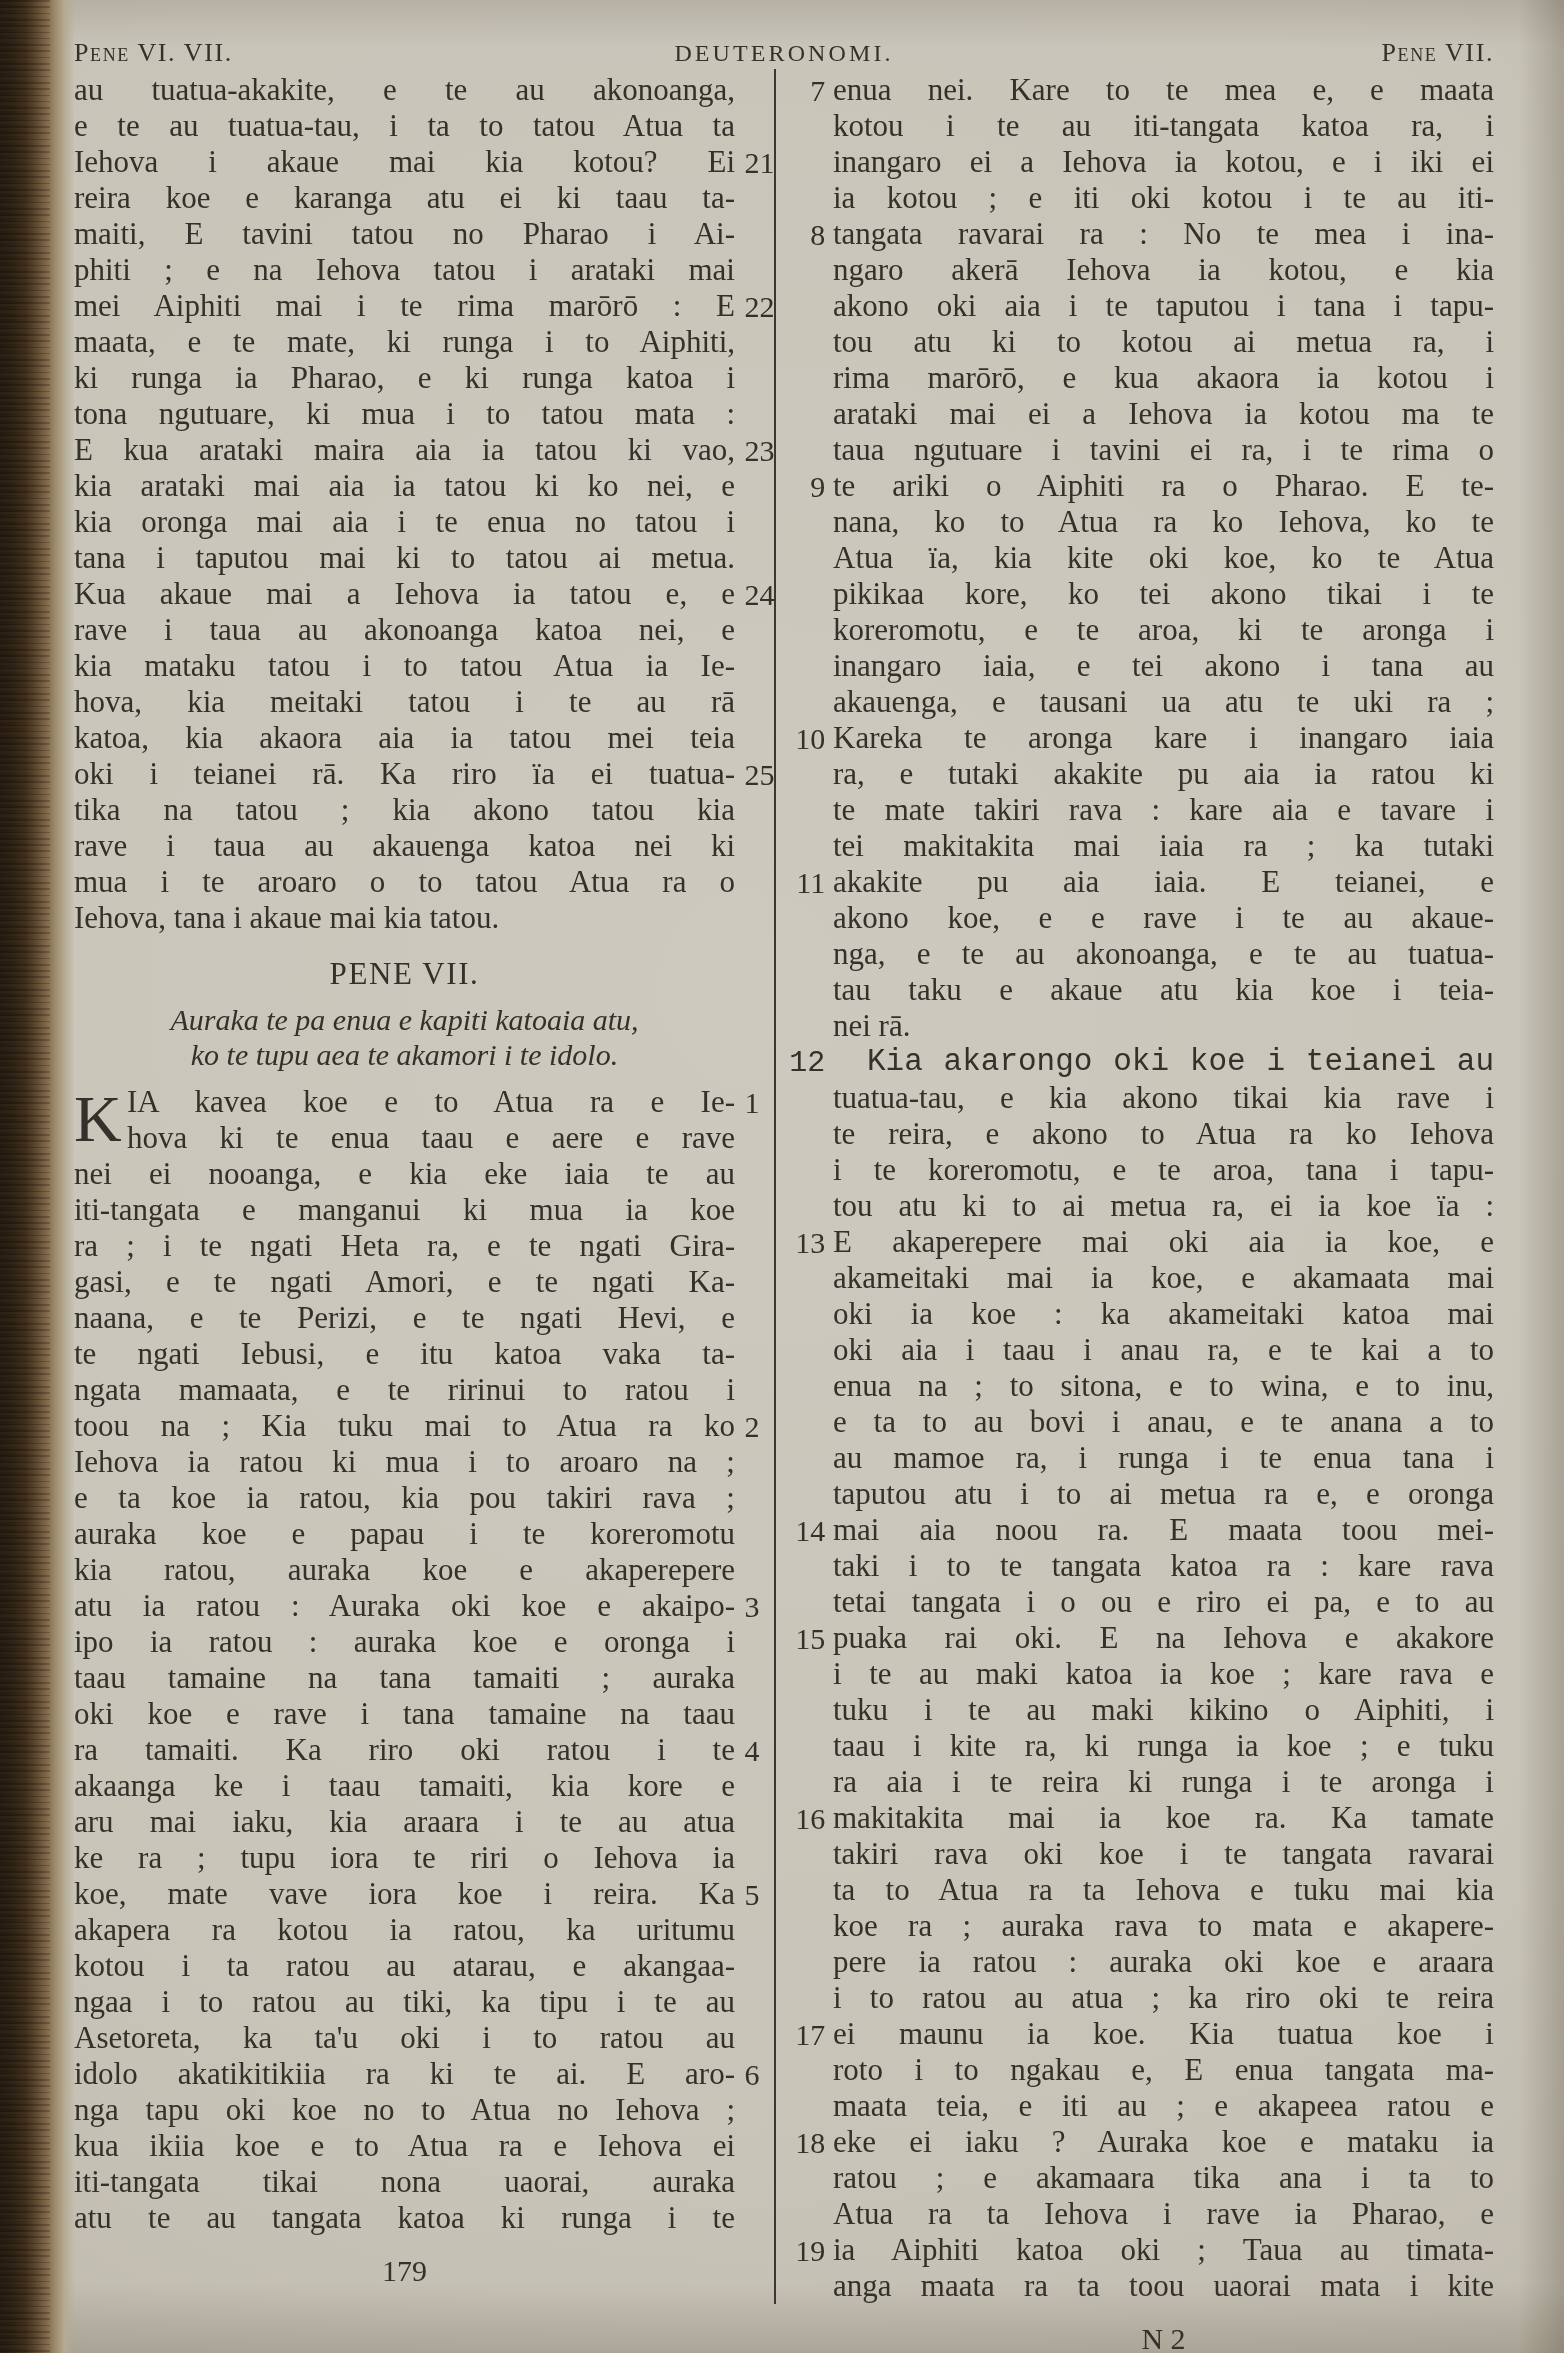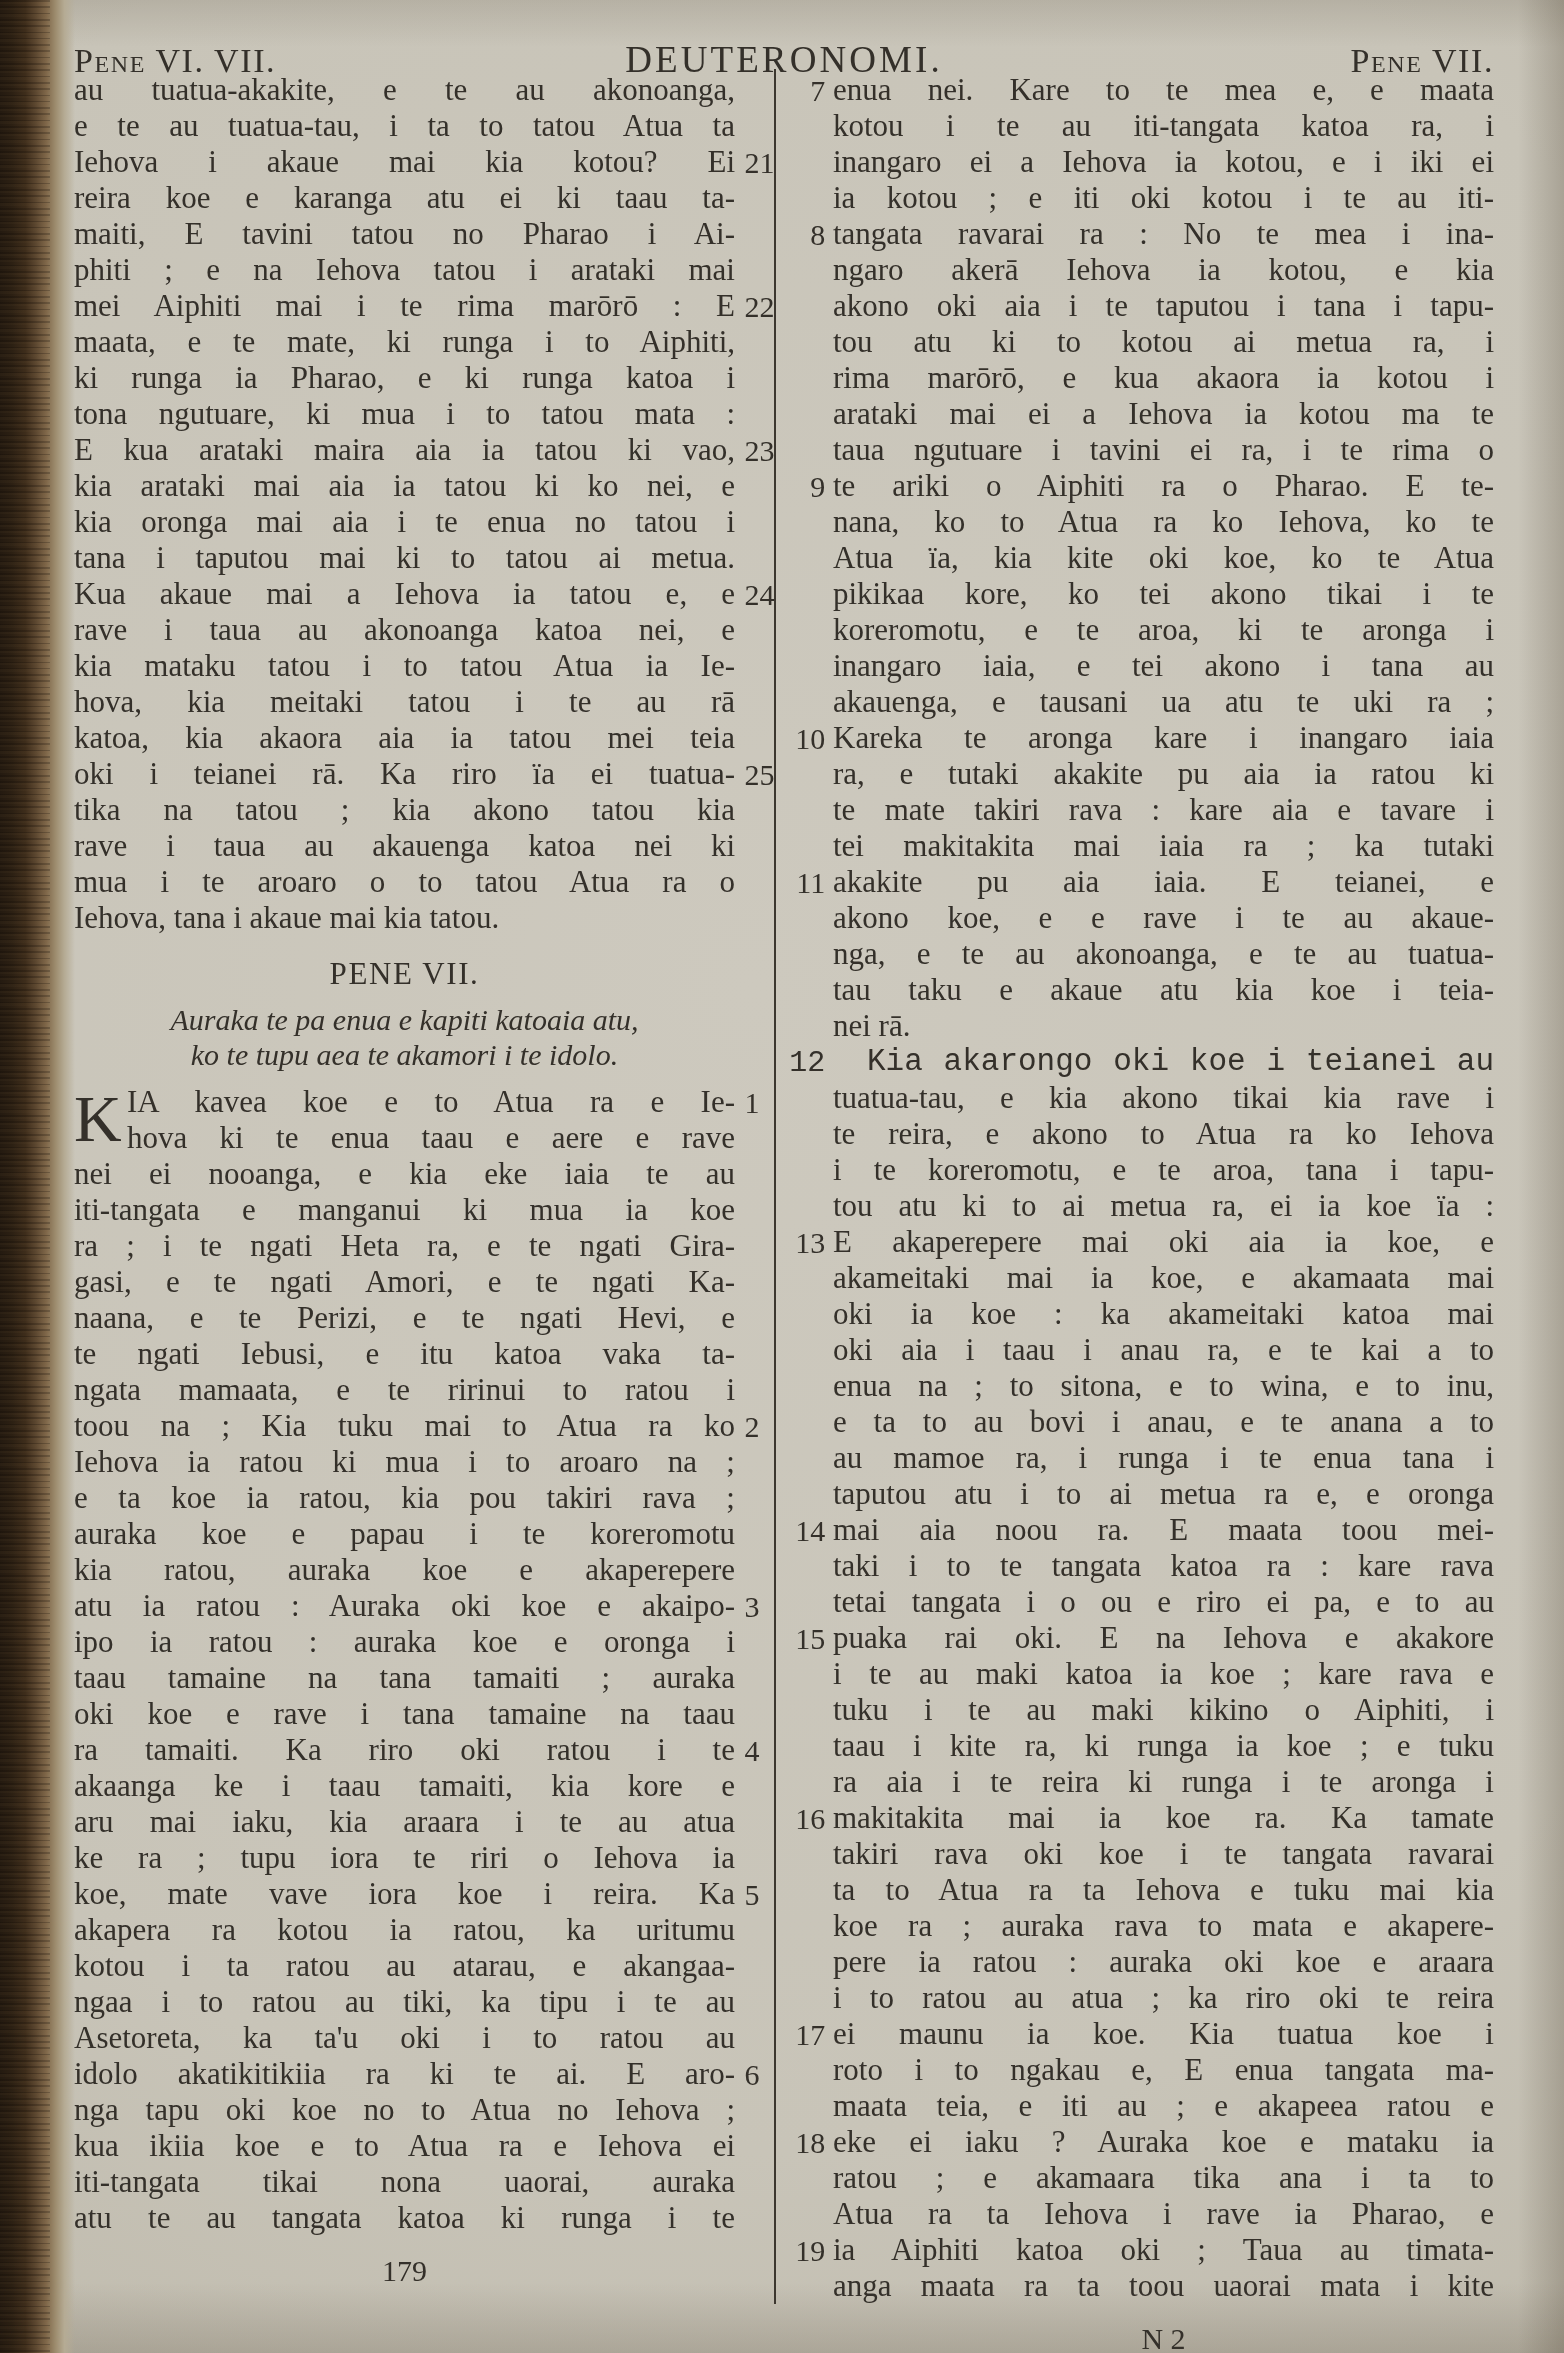--- a/index.html
+++ b/index.html
@@ -27,24 +27,24 @@
     background:repeating-linear-gradient(to bottom,
       rgba(15,9,4,.40) 0px, rgba(15,9,4,.40) 1.6px,
       rgba(120,95,60,.12) 1.6px, rgba(120,95,60,.12) 3.9px,
       rgba(15,9,4,0) 3.9px, rgba(15,9,4,0) 6.3px);
     opacity:.6;
   }
   .header{
     position:absolute;top:38px;left:74px;width:1420px;
     display:flex;align-items:baseline;
   }
-  .hdr-side{flex:1;font-variant:small-caps;font-size:34px;letter-spacing:1.6px;}
+  .hdr-side{flex:1;font-variant:small-caps;font-size:26px;letter-spacing:1.6px;}
   .hdr-left{text-align:left;}
   .hdr-right{text-align:right;}
-  .hdr-center{flex:0 0 auto;font-size:37px;letter-spacing:3.1px;text-align:center;}
+  .hdr-center{flex:0 0 auto;font-size:24px;letter-spacing:3.1px;text-align:center;}
   .divider{
     position:absolute;left:774px;top:69px;width:1.6px;height:2235px;
     background:#3c372f;
   }
   .col{
     position:absolute;top:72px;width:661px;
     font-size:31px;line-height:36px;
   }
   .col-left{left:74px;}
   .col-right{left:833px;}

